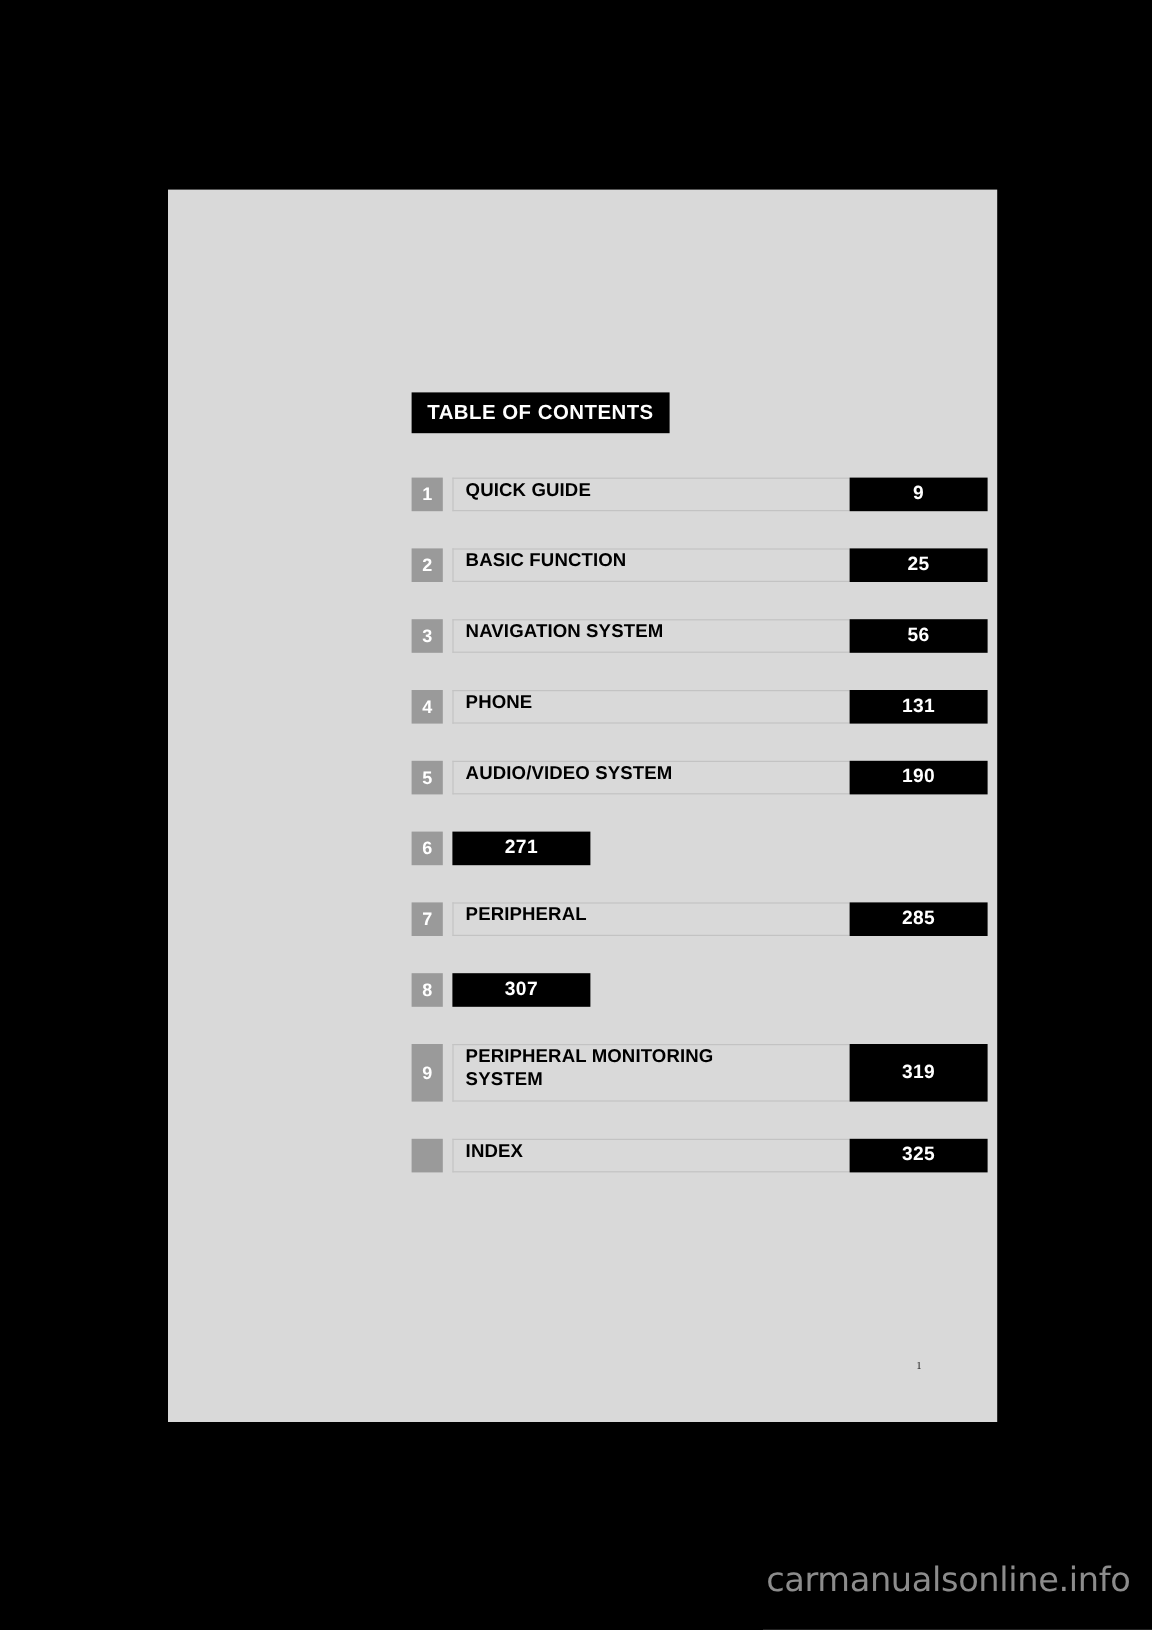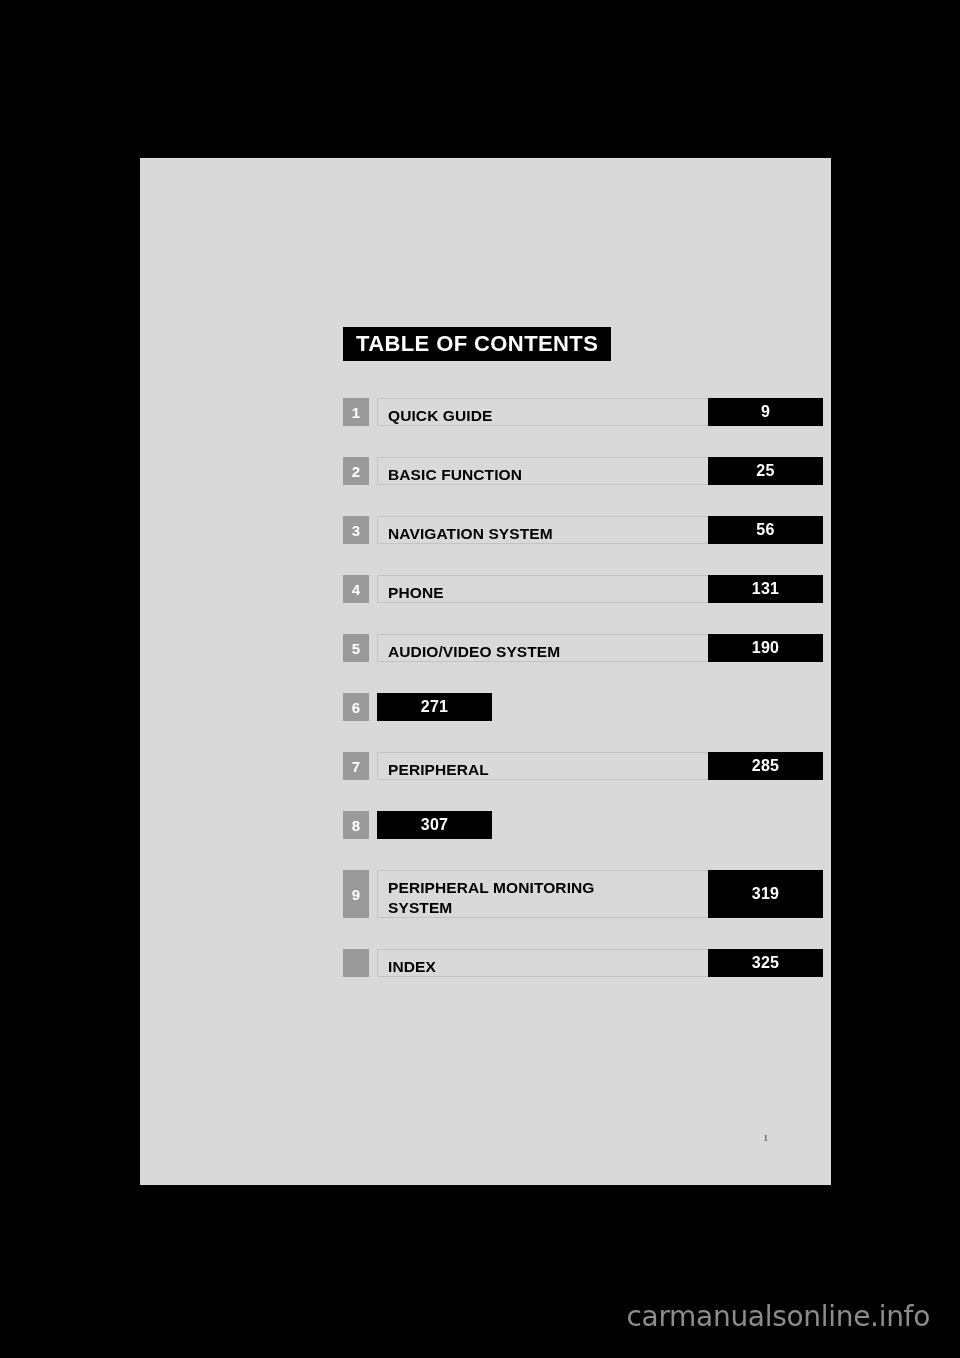--- a/index.html
+++ b/index.html
@@ -27,21 +27,21 @@
   }
 
   
   #toc-banner {
     position: absolute;
     left: 203px;   
     top: 169px;    
     height: 34px;
     background: #000000;
     color: #ffffff;
-    font-size: 22px;
+    font-size: 17px;
     font-weight: bold;
     letter-spacing: 0.4px;
     line-height: 34px;
     padding: 0 13px 0 13px;
     white-space: nowrap;
     box-sizing: border-box;
   }
 
   
   #toc-rows {
@@ -79,21 +79,21 @@
     flex: 0 0 8px;
   }
 
   .row-label {
     flex: 1 1 auto;
     background: #d9d9d9;
     border: 1px solid #c3c3c3;
     border-right: none;
     box-sizing: border-box;
     display: flex;
-    align-items: flex-end;
+    align-items: flex-start;
     padding-left: 10px;
     color: #000000;
     font-size: 15.5px;
     font-weight: bold;
     letter-spacing: 0.1px;
     line-height: 1.25;
   }
   .row-label .label-text {
     display: block;
   }
@@ -122,21 +122,21 @@
     font-family: "Liberation Serif", serif;
   }
 
   
   #watermark {
     position: absolute;
     left: 0;
     top: 1303px;
     width: 960px;
     text-align: right;
-    padding-right: 30px;
+    padding-right: 18px;
     box-sizing: border-box;
     color: #8c8c8c;
     font-size: 28px;
     font-family: "DejaVu Sans", sans-serif;
     letter-spacing: -0.3px;
     line-height: 1;
   }
   #watermark .tld {
     color: #8c8c8c;
   }

